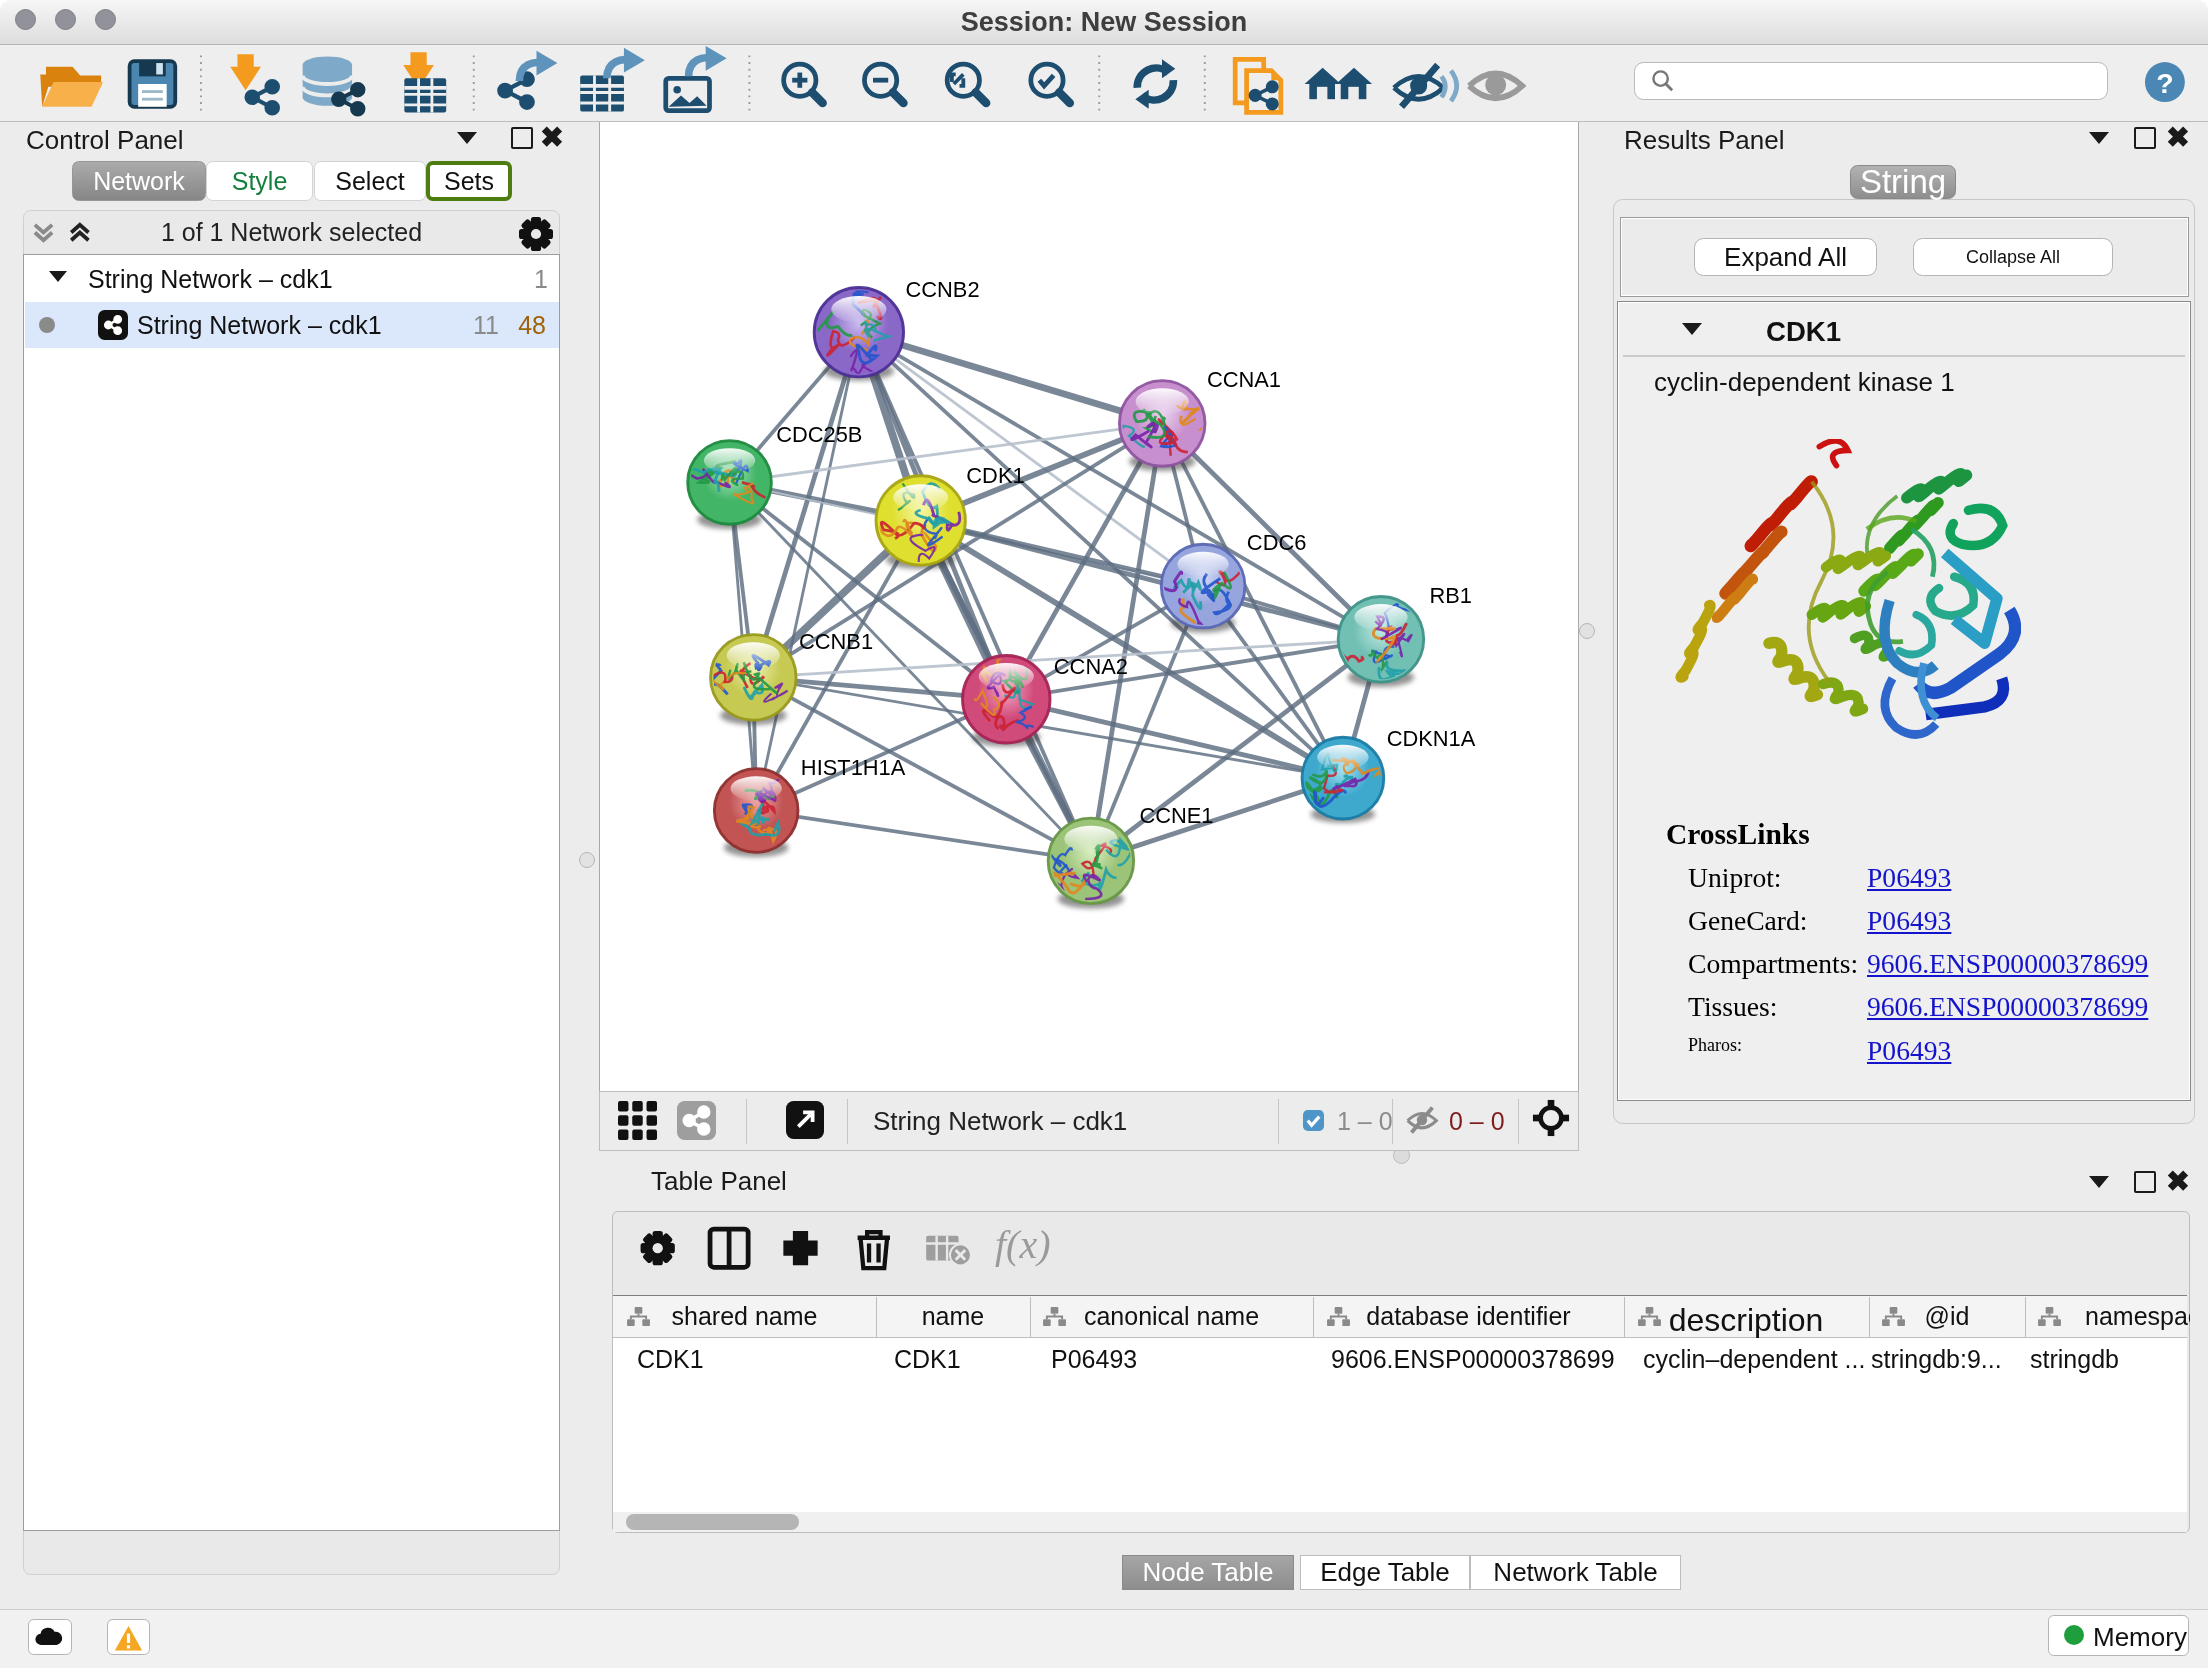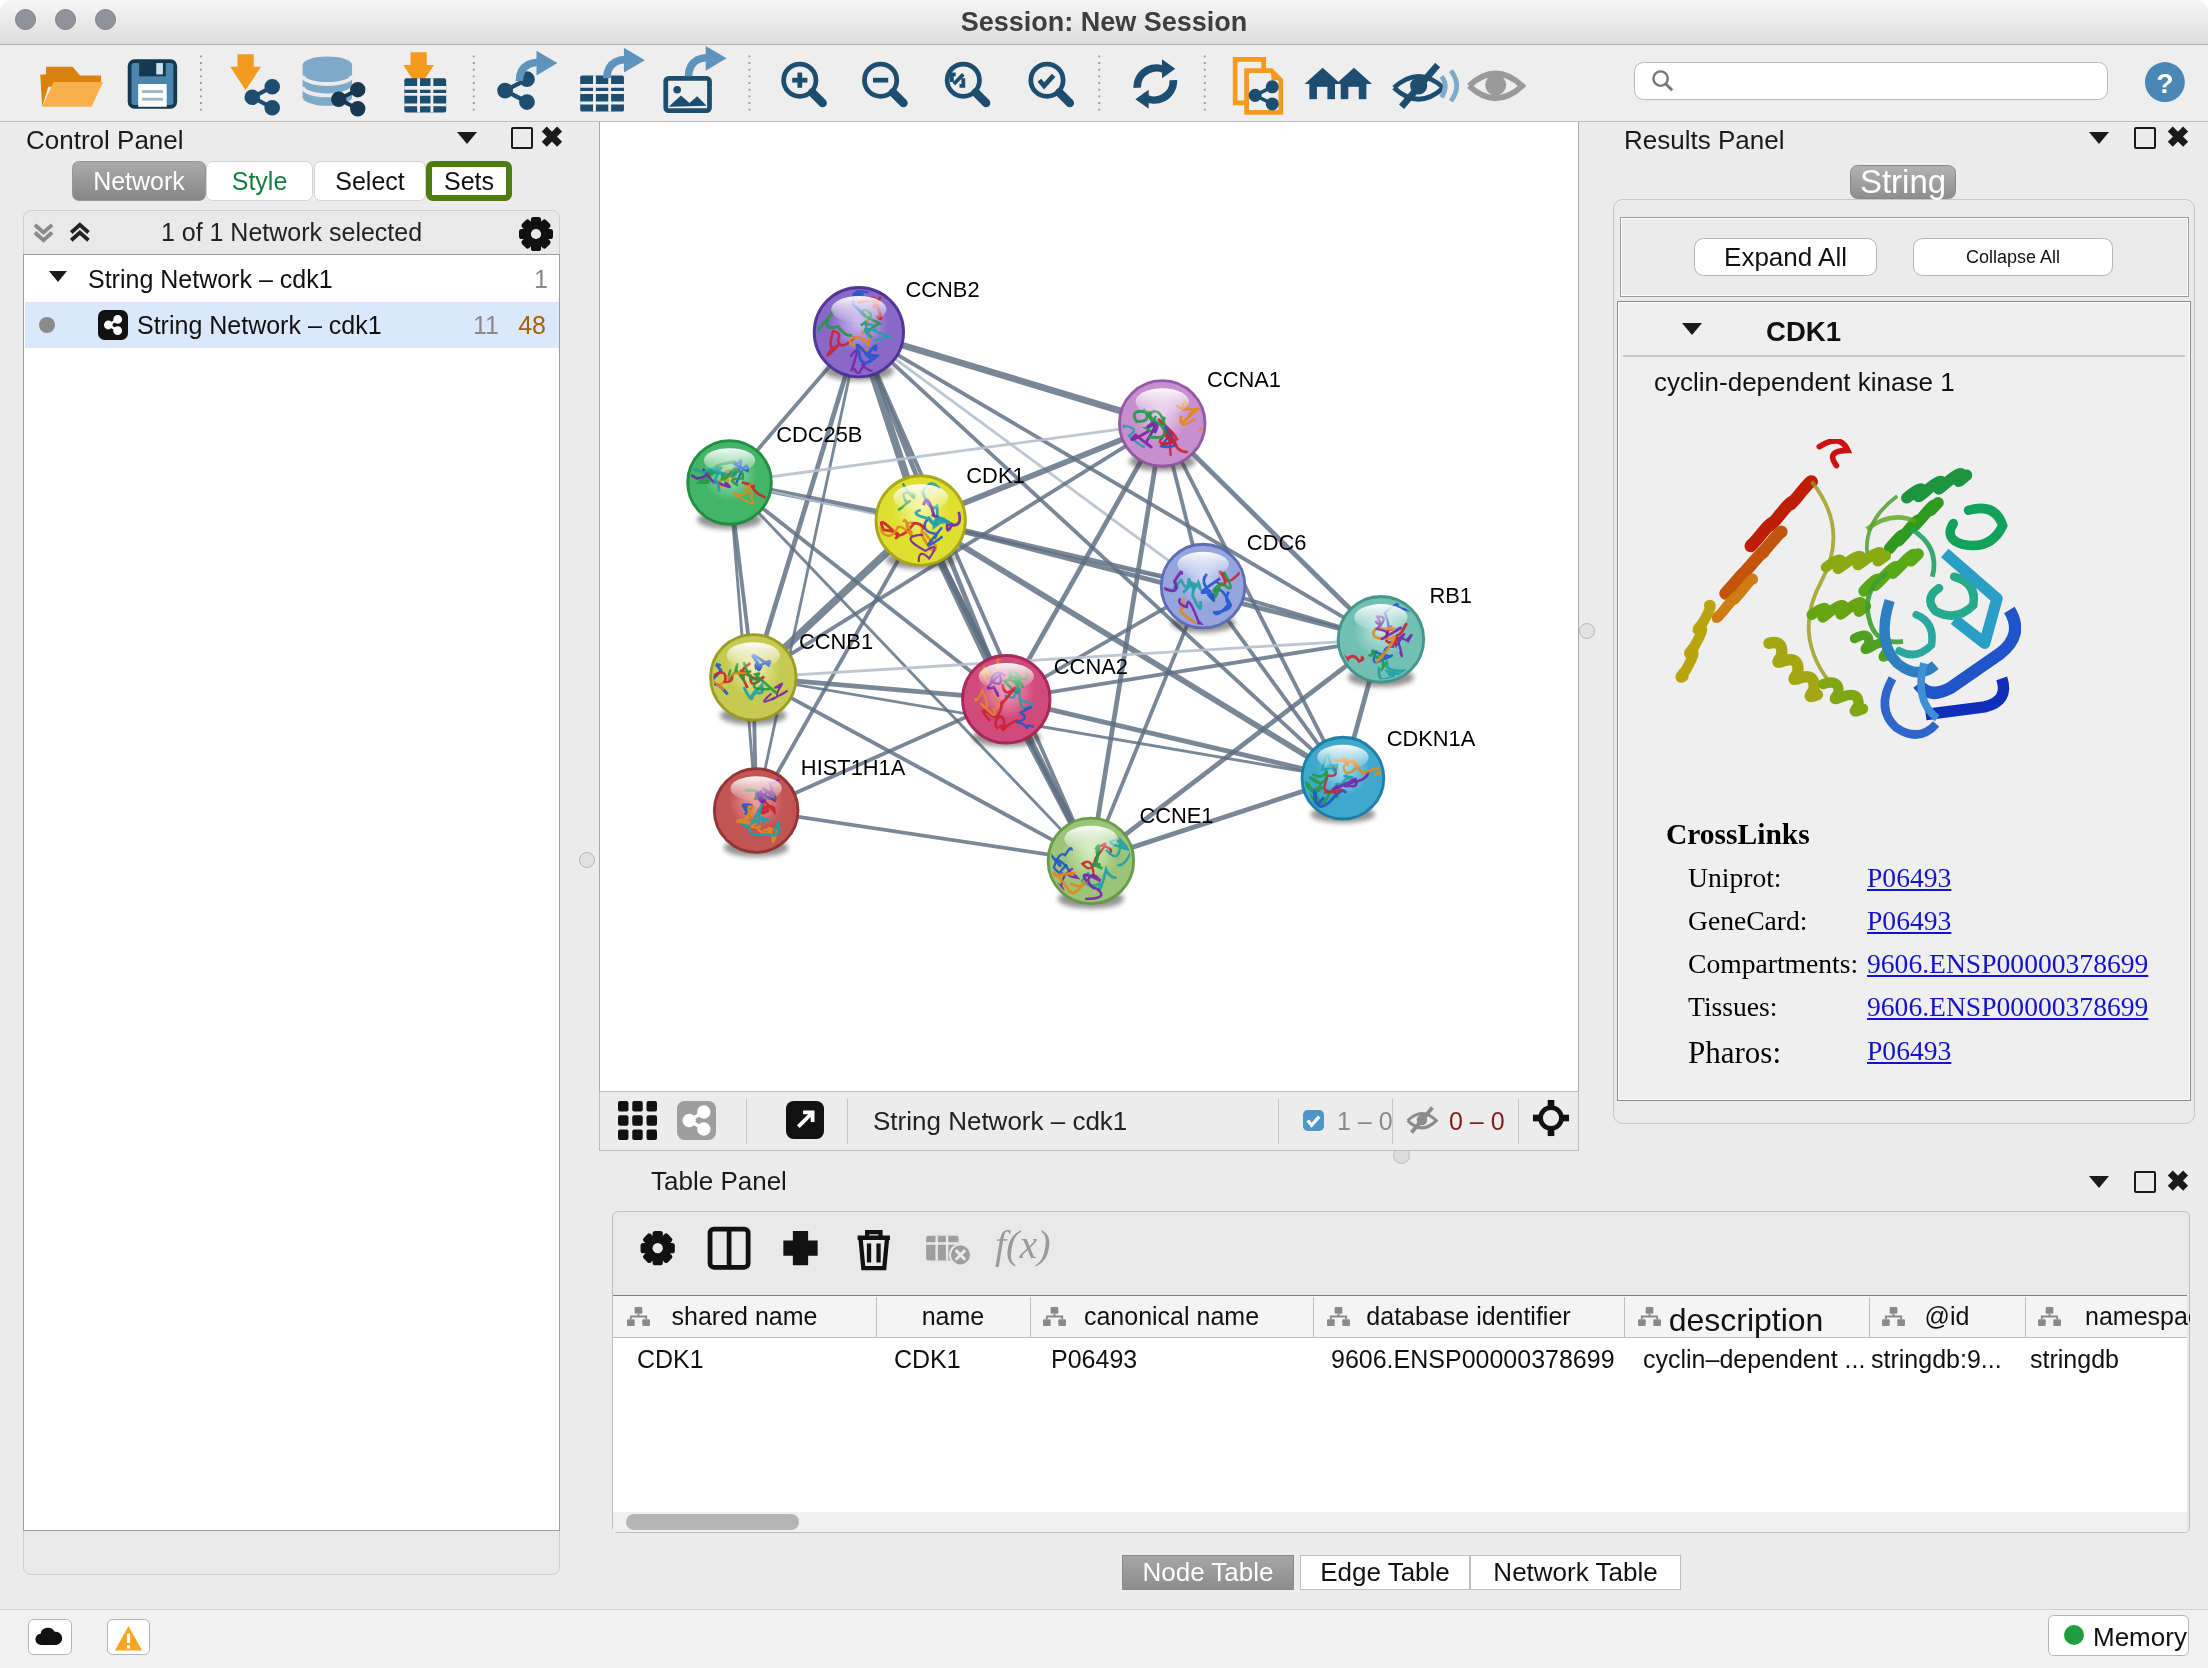--- a/index.html
+++ b/index.html
@@ -149,21 +149,21 @@
     <line x1="15.5" y1="15.5" x2="22" y2="22" stroke="#777" stroke-width="3"></line>
   </svg>
 <div class="abs" style="left:0;top:122px;width:2208px;height:1488px;background:#ececec"></div>
 <div class="abs panel-title" style="left:26px;top:125px">Control Panel</div>
 <div class="abs tri" style="left:457px;top:132px"></div>
 <div class="abs sq" style="left:511px;top:127px"></div>
 <div class="abs xx" style="left:540px;top:126px">✖</div>
 <div class="abs" style="left:72px;top:161px;width:134px;height:40px;background:linear-gradient(#ababab,#868686);color:#fff;border:1px solid #979797;border-radius:6.7px;font-size:25px;display:flex;align-items:center;justify-content:center">Network</div>
 <div class="abs" style="left:206px;top:161px;width:107px;height:40px;background:#fff;color:#15803d;border:1px solid #d4d4d4;border-radius:6.7px;font-size:25px;display:flex;align-items:center;justify-content:center">Style</div>
 <div class="abs" style="left:314px;top:161px;width:112px;height:40px;background:#fff;color:#111;border:1px solid #d4d4d4;border-radius:6.7px;font-size:25px;display:flex;align-items:center;justify-content:center">Select</div>
-<div class="abs" style="left:426px;top:161px;width:86px;height:40px;background:#fff;color:#111;border:6px solid #4d7c0f;border-radius:6.7px;font-size:25px;display:flex;align-items:center;justify-content:center">Sets</div>
+<div class="abs" style="left:426px;top:161px;width:86px;height:40px;background:#fff;color:#111;border:4px solid #4d7c0f;border-radius:6.7px;font-size:25px;display:flex;align-items:center;justify-content:center">Sets</div>
 <div class="abs" style="left:23px;top:210px;width:537px;height:1365px;background:#e9e9e9;border:1px solid #cfcfcf;border-radius:7.6px"></div>
 <div class="abs" style="left:23px;top:210px;width:537px;height:44px;font-size:25px;color:#222;display:flex;align-items:center;justify-content:center">1 of 1 Network selected</div>
 <svg class="abs" style="left:32px;top:221px" width="67" height="25" viewBox="0 0 70 26">
     <g fill="none" stroke="#8a8a8a" stroke-width="4">
       <path d="M3 4 l9 8 l9 -8"></path>
       <path d="M3 12 l9 8 l9 -8"></path>
     </g>
     <g fill="none" stroke="#222" stroke-width="4">
       <path d="M41 12 l9 -8 l9 8"></path>
       <path d="M41 20 l9 -8 l9 8"></path>
@@ -640,21 +640,21 @@
   </svg>
 <div class="abs" style="left:1666px;top:818px;font-size:29.5px;font-weight:bold;font-family:'Liberation Serif',serif;color:#000">CrossLinks</div>
 <div class="abs" style="left:1688px;top:862px;font-size:27.6px;font-family:'Liberation Serif',serif;color:#000">Uniprot:</div>
 <div class="abs" style="left:1867px;top:862px;font-size:27.6px;font-family:'Liberation Serif',serif;color:#1414cc;text-decoration:underline">P06493</div>
 <div class="abs" style="left:1688px;top:905px;font-size:27.6px;font-family:'Liberation Serif',serif;color:#000">GeneCard:</div>
 <div class="abs" style="left:1867px;top:905px;font-size:27.6px;font-family:'Liberation Serif',serif;color:#1414cc;text-decoration:underline">P06493</div>
 <div class="abs" style="left:1688px;top:948px;font-size:27.6px;font-family:'Liberation Serif',serif;color:#000">Compartments:</div>
 <div class="abs" style="left:1867px;top:948px;font-size:27.6px;font-family:'Liberation Serif',serif;color:#1414cc;text-decoration:underline">9606.ENSP00000378699</div>
 <div class="abs" style="left:1688px;top:991px;font-size:27.6px;font-family:Liberation Serif, serif;color:#000">Tissues:</div>
 <div class="abs" style="left:1867px;top:991px;font-size:27.6px;font-family:'Liberation Serif',serif;color:#1414cc;text-decoration:underline">9606.ENSP00000378699</div>
-<div class="abs" style="left:1688px;top:1035px;font-size:31px;font-family:'Liberation Serif',serif;color:#000">Pharos:</div>
+<div class="abs" style="left:1688px;top:1035px;font-size:18px;font-family:'Liberation Serif',serif;color:#000">Pharos:</div>
 <div class="abs" style="left:1867px;top:1035px;font-size:27.6px;font-family:'Liberation Serif',serif;color:#1414cc;text-decoration:underline">P06493</div>
 <div class="abs panel-title" style="left:651px;top:1166px">Table Panel</div>
 <div class="abs tri" style="left:2089px;top:1176px"></div>
 <div class="abs sq" style="left:2134px;top:1171px"></div>
 <div class="abs xx" style="left:2166px;top:1170px">✖</div>
 <div class="abs" style="left:612px;top:1211px;width:1578px;height:322px;background:#e9e9e9;border:1px solid #bdbdbd;border-radius:5.7px"></div>
 <svg class="abs" style="left:612px;top:1211px" width="476" height="83" viewBox="0 0 500 87">
     <g transform="translate(30,21)">
       <g fill="#111">
         <rect x="12.6" y="0" width="10.8" height="8.6" rx="2.7" transform="rotate(0 18.0 18.0)"></rect>

